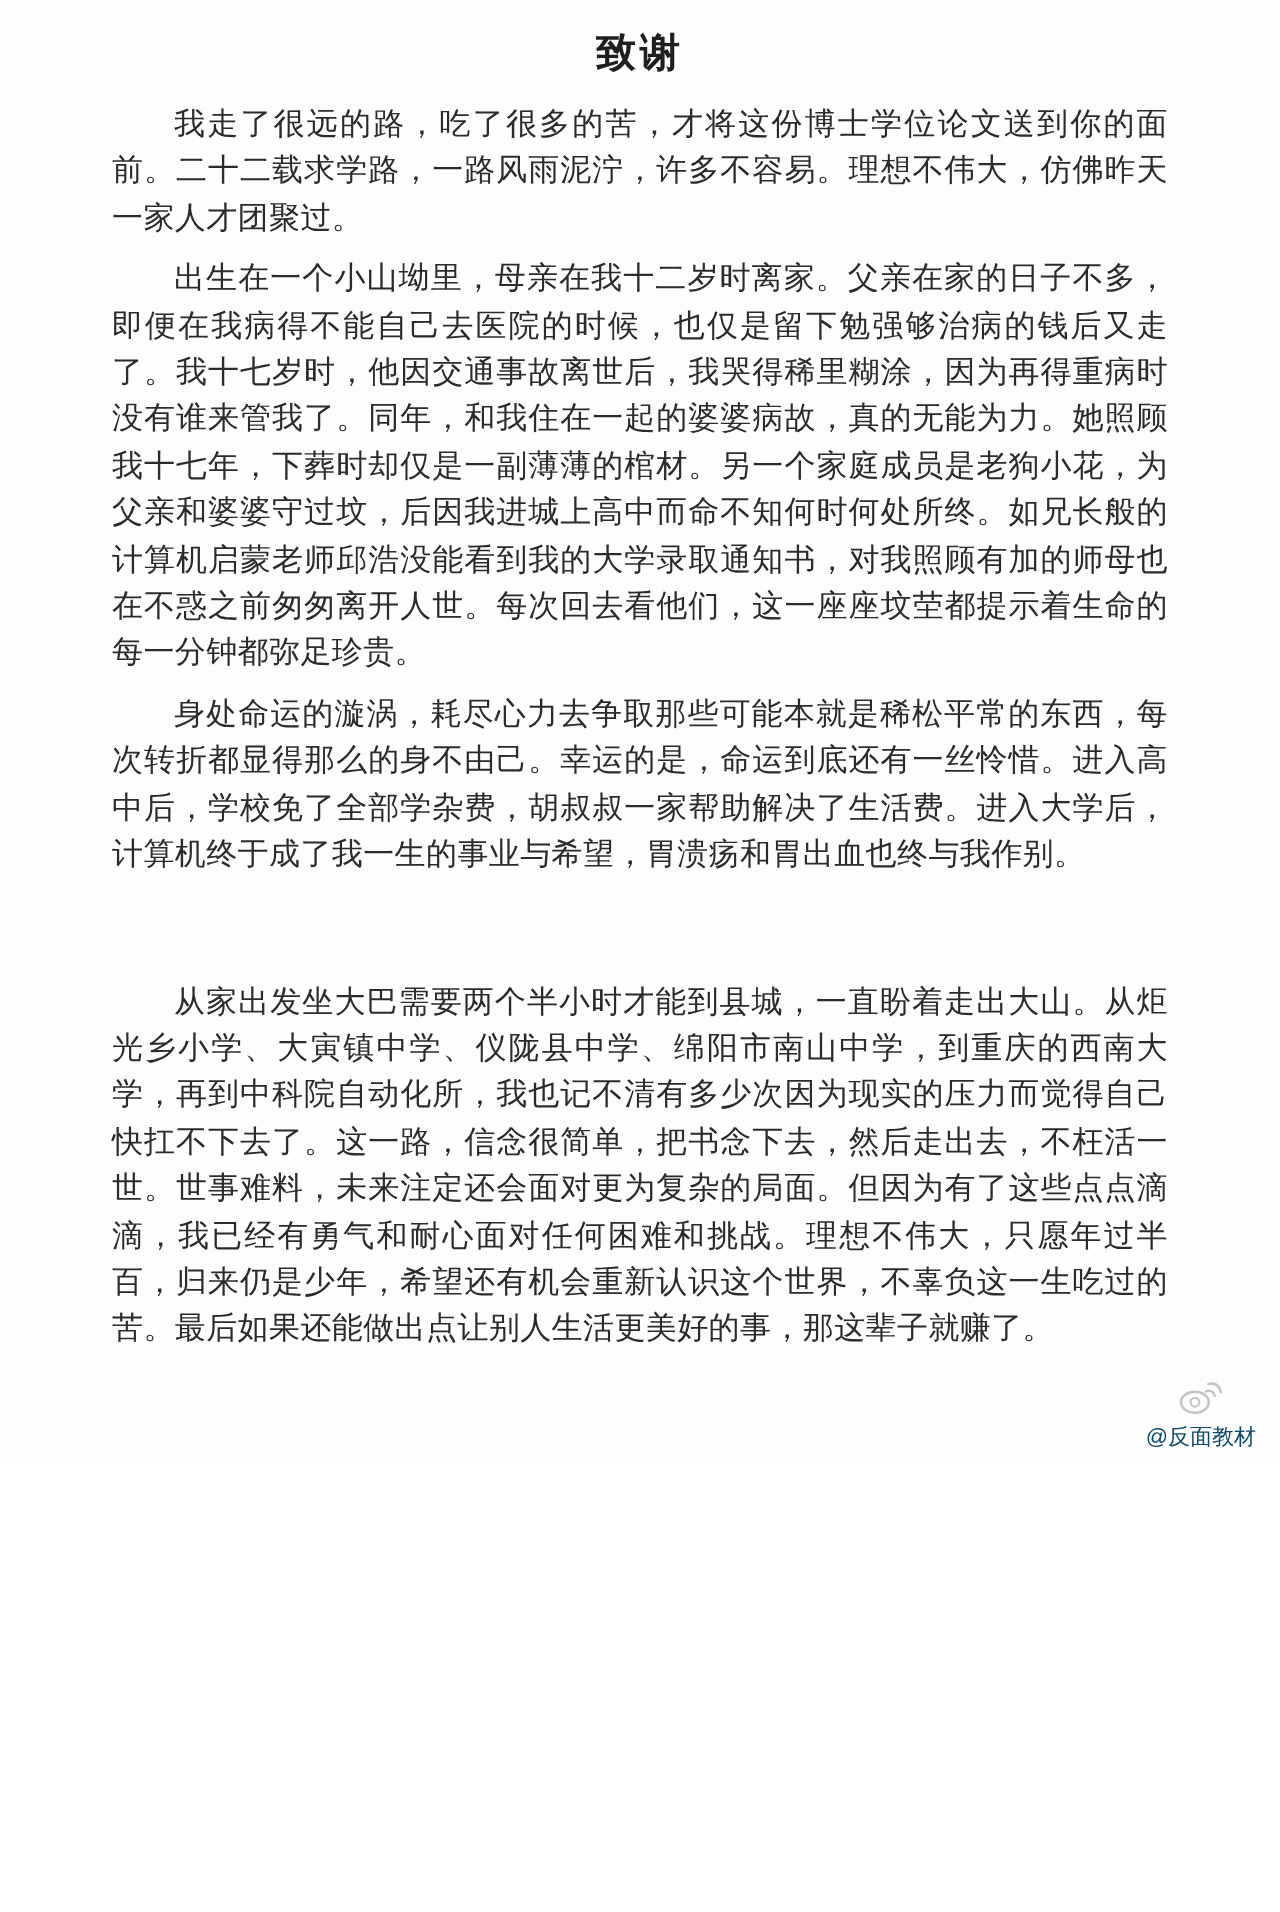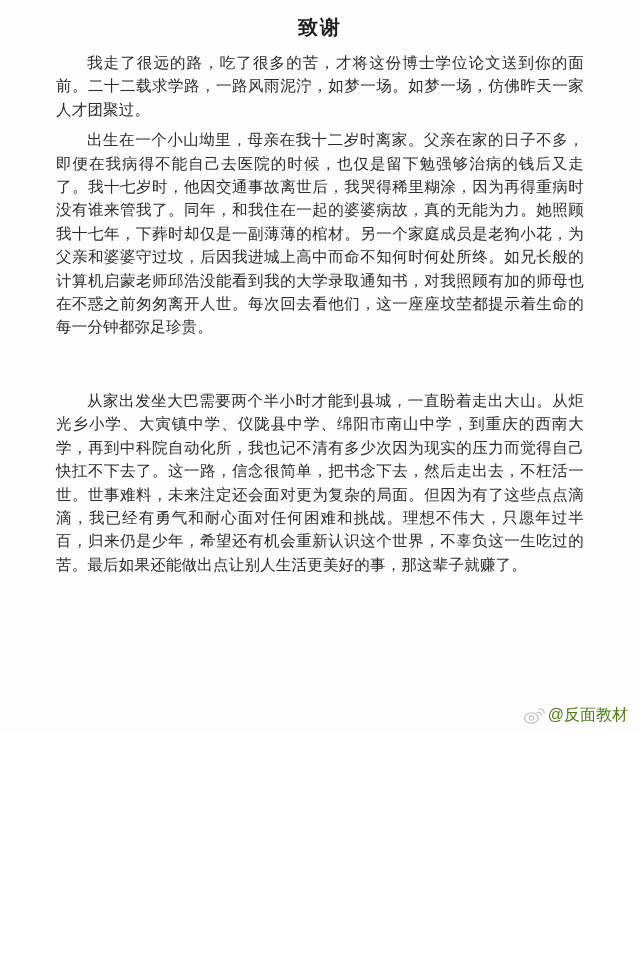--- a/index.html
+++ b/index.html
@@ -42,37 +42,39 @@
   .section-gap {
     height: 43px;
   }
   .watermark {
     position: absolute;
     right: 12px;
     bottom: 6px;
     display: flex;
     align-items: center;
     gap: 3px;
-    color: #4d7c0f;
+    color: #0c4a6e;
     font-family: "Liberation Sans", "DejaVu Sans", sans-serif;
-    font-size: 16px;
+    font-size: 11px;
     user-select: none;
+    flex-direction: column;
   }
   .watermark svg {
     display: block;
   }
 </style>
 </head>
 <body>
 
 <div class="page">
   <div class="content">
     <h1 class="doc-title">致谢</h1>
-    <p class="para">我走了很远的路，吃了很多的苦，才将这份博士学位论文送到你的面前。二十二载求学路，一路风雨泥泞，如梦一场。如梦一场，仿佛昨天一家人才团聚过。</p>
+    <p class="para">我走了很远的路，吃了很多的苦，才将这份博士学位论文送到你的面前。二十二载求学路，一路风雨泥泞，许多不容易。理想不伟大，仿佛昨天一家人才团聚过。</p>
     <p class="para">出生在一个小山坳里，母亲在我十二岁时离家。父亲在家的日子不多，即便在我病得不能自己去医院的时候，也仅是留下勉强够治病的钱后又走了。我十七岁时，他因交通事故离世后，我哭得稀里糊涂，因为再得重病时没有谁来管我了。同年，和我住在一起的婆婆病故，真的无能为力。她照顾我十七年，下葬时却仅是一副薄薄的棺材。另一个家庭成员是老狗小花，为父亲和婆婆守过坟，后因我进城上高中而命不知何时何处所终。如兄长般的计算机启蒙老师邱浩没能看到我的大学录取通知书，对我照顾有加的师母也在不惑之前匆匆离开人世。每次回去看他们，这一座座坟茔都提示着生命的每一分钟都弥足珍贵。</p>
+    <p class="para">身处命运的漩涡，耗尽心力去争取那些可能本就是稀松平常的东西，每次转折都显得那么的身不由己。幸运的是，命运到底还有一丝怜惜。进入高中后，学校免了全部学杂费，胡叔叔一家帮助解决了生活费。进入大学后，计算机终于成了我一生的事业与希望，胃溃疡和胃出血也终与我作别。</p>
     <div class="section-gap"></div>
     <p class="para">从家出发坐大巴需要两个半小时才能到县城，一直盼着走出大山。从炬光乡小学、大寅镇中学、仪陇县中学、绵阳市南山中学，到重庆的西南大学，再到中科院自动化所，我也记不清有多少次因为现实的压力而觉得自己快扛不下去了。这一路，信念很简单，把书念下去，然后走出去，不枉活一世。世事难料，未来注定还会面对更为复杂的局面。但因为有了这些点点滴滴，我已经有勇气和耐心面对任何困难和挑战。理想不伟大，只愿年过半百，归来仍是少年，希望还有机会重新认识这个世界，不辜负这一生吃过的苦。最后如果还能做出点让别人生活更美好的事，那这辈子就赚了。</p>
   </div>
 
   <div class="watermark">
     <span>
       <svg width="22" height="18" viewBox="0 0 26 21" fill="none">
         <ellipse cx="10" cy="13" rx="8.2" ry="6.2" stroke="#c6c6c6" stroke-width="1.5"></ellipse>
         <circle cx="10" cy="13" r="2.6" stroke="#c6c6c6" stroke-width="1.3"></circle>
         <path d="M16.5 6.5 Q20.5 5.2 21.8 9.2" stroke="#c6c6c6" stroke-width="1.5" stroke-linecap="round"></path>

